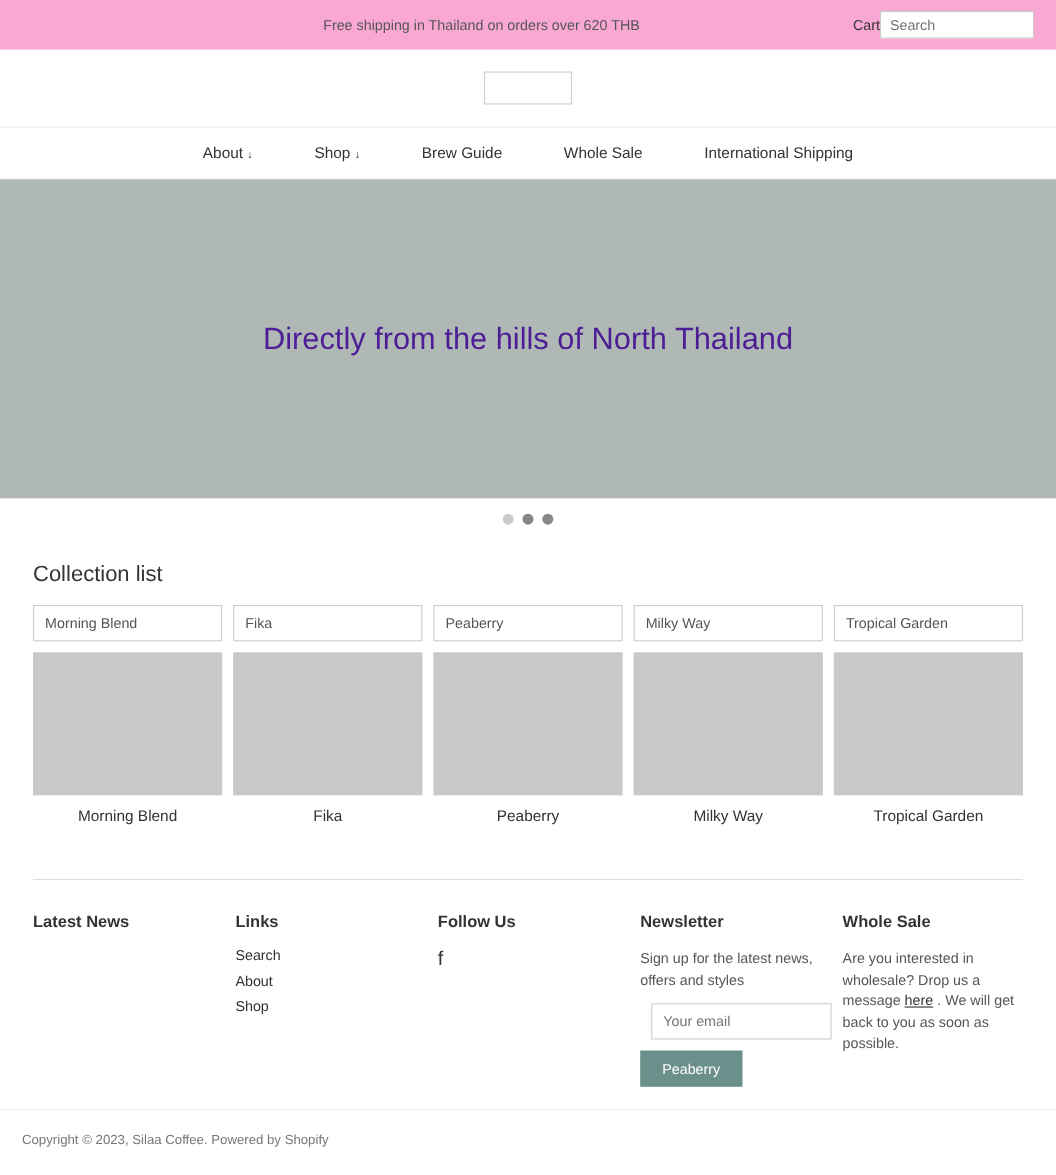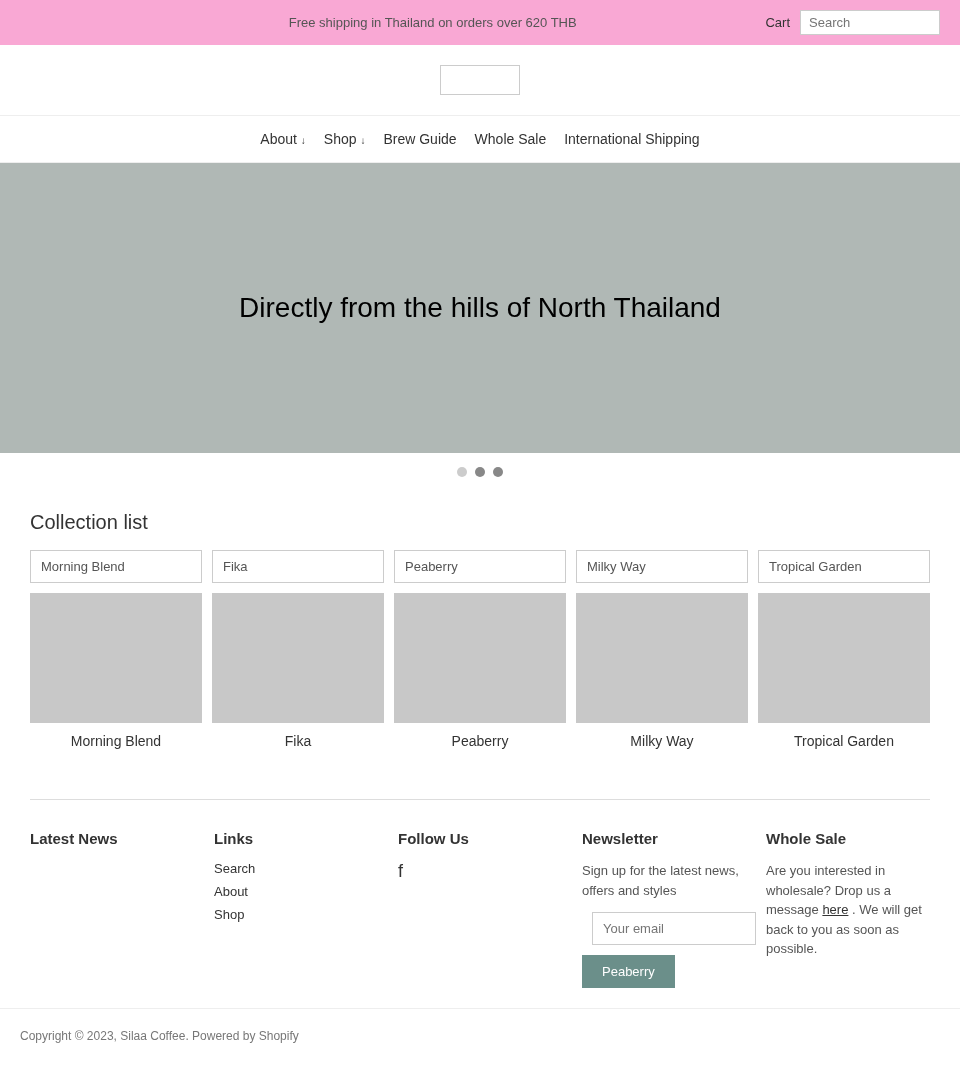--- a/index.html
+++ b/index.html
@@ -10,21 +10,21 @@
       background: #f9a8d4;
       text-align: center;
       padding: 10px 20px;
       font-size: 13px;
       color: #555;
       display: flex;
       align-items: center;
       justify-content: space-between;
     }
     .top-bar-left { flex: 1; text-align: center; padding-left: 80px; }
-    .top-bar-right { display: flex; align-items: center; gap: 10px; }
+    .top-bar-right { display: flex; align-items: center; }
     .cart-link { color: #333; text-decoration: none; font-size: 13px; }
     .search-input {
       border: 1px solid #ccc;
       padding: 4px 8px;
       font-size: 13px;
       background: #fff;
       width: 140px;
     }
 
     
@@ -38,21 +38,21 @@
       border: 1px solid #ccc;
       padding: 10px 30px;
       min-width: 80px;
       min-height: 30px;
     }
 
     
     nav {
       display: flex;
       justify-content: center;
-      gap: 18px;
+      gap: 56px;
       padding: 15px 20px;
       border-top: 1px solid #eee;
       border-bottom: 1px solid #eee;
     }
     nav a {
       text-decoration: none;
       color: #333;
       font-size: 14px;
     }
     .nav-arrow { font-size: 10px; }
@@ -62,21 +62,21 @@
       margin: 0 auto;
       width: 100%;
       position: relative;
       background: #b0b8b5;
       height: 290px;
       display: flex;
       align-items: center;
       justify-content: center;
     }
     .hero-text {
-      color: #000000;
+      color: #4c1d95;
       font-size: 28px;
       font-weight: normal;
       text-align: center;
     }
 
     
     .slider-dots {
       display: flex;
       justify-content: center;
       gap: 8px;

